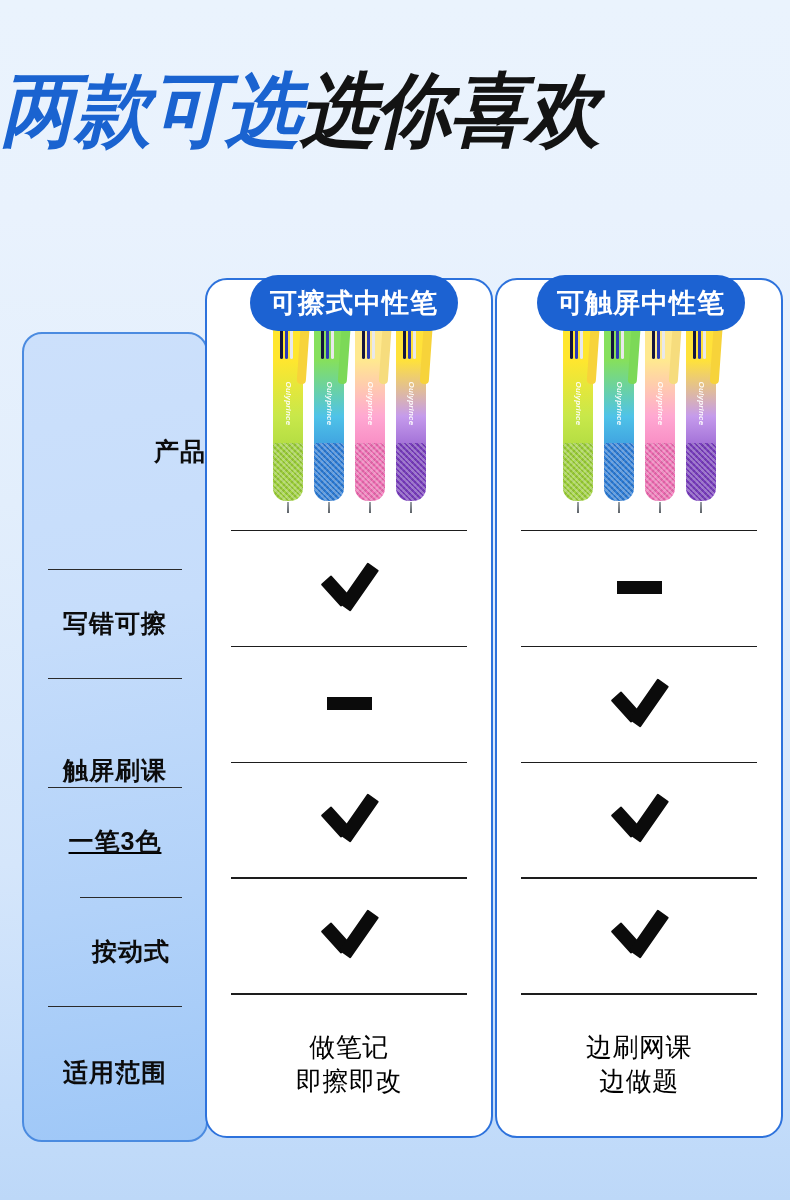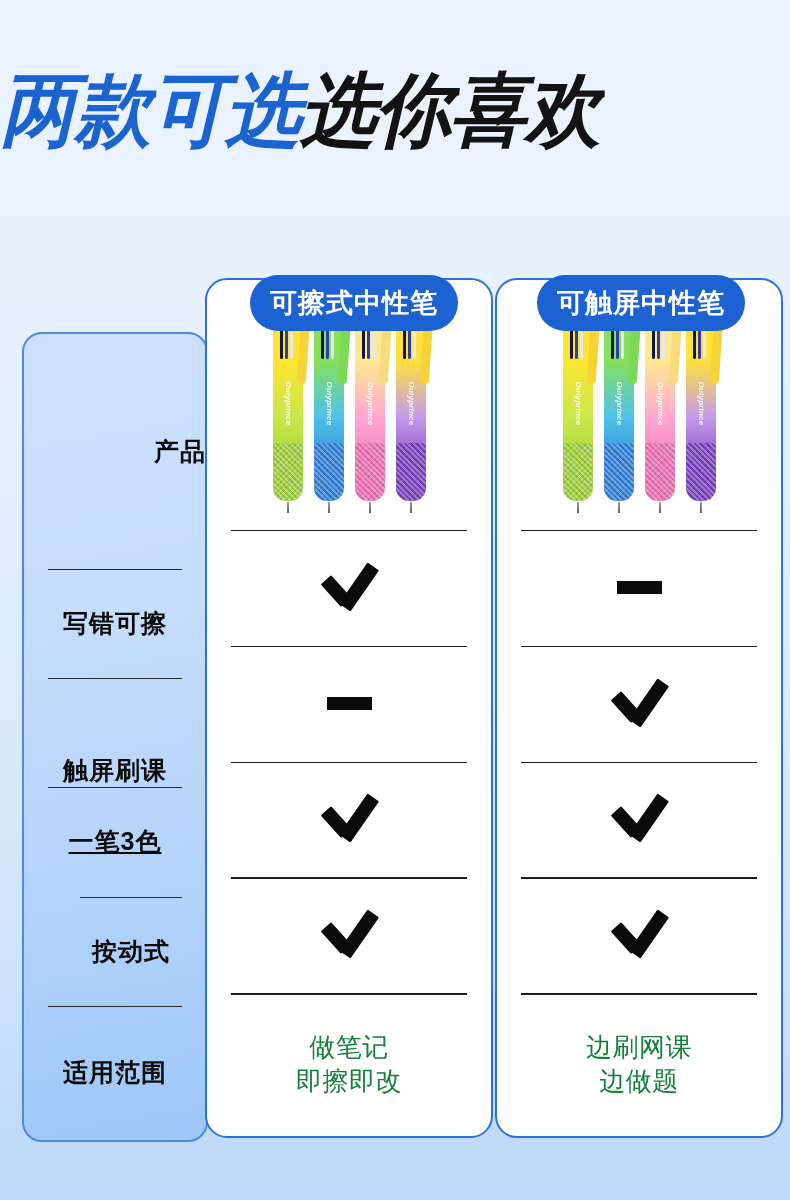--- a/index.html
+++ b/index.html
@@ -277,21 +277,21 @@
     bottom: 0px;
     width: 2px;
     height: 11px;
     background: linear-gradient(180deg, #9aa0a6, #5e6368);
   }
 
   
   .note {
     font-size: 26px;
     font-weight: 500;
-    color: #15803d;
+    color: #000000;
     text-align: center;
     line-height: 1.28;
     letter-spacing: .5px;
   }
 </style>
 </head>
 <body>
 
 <div id="page">
 

